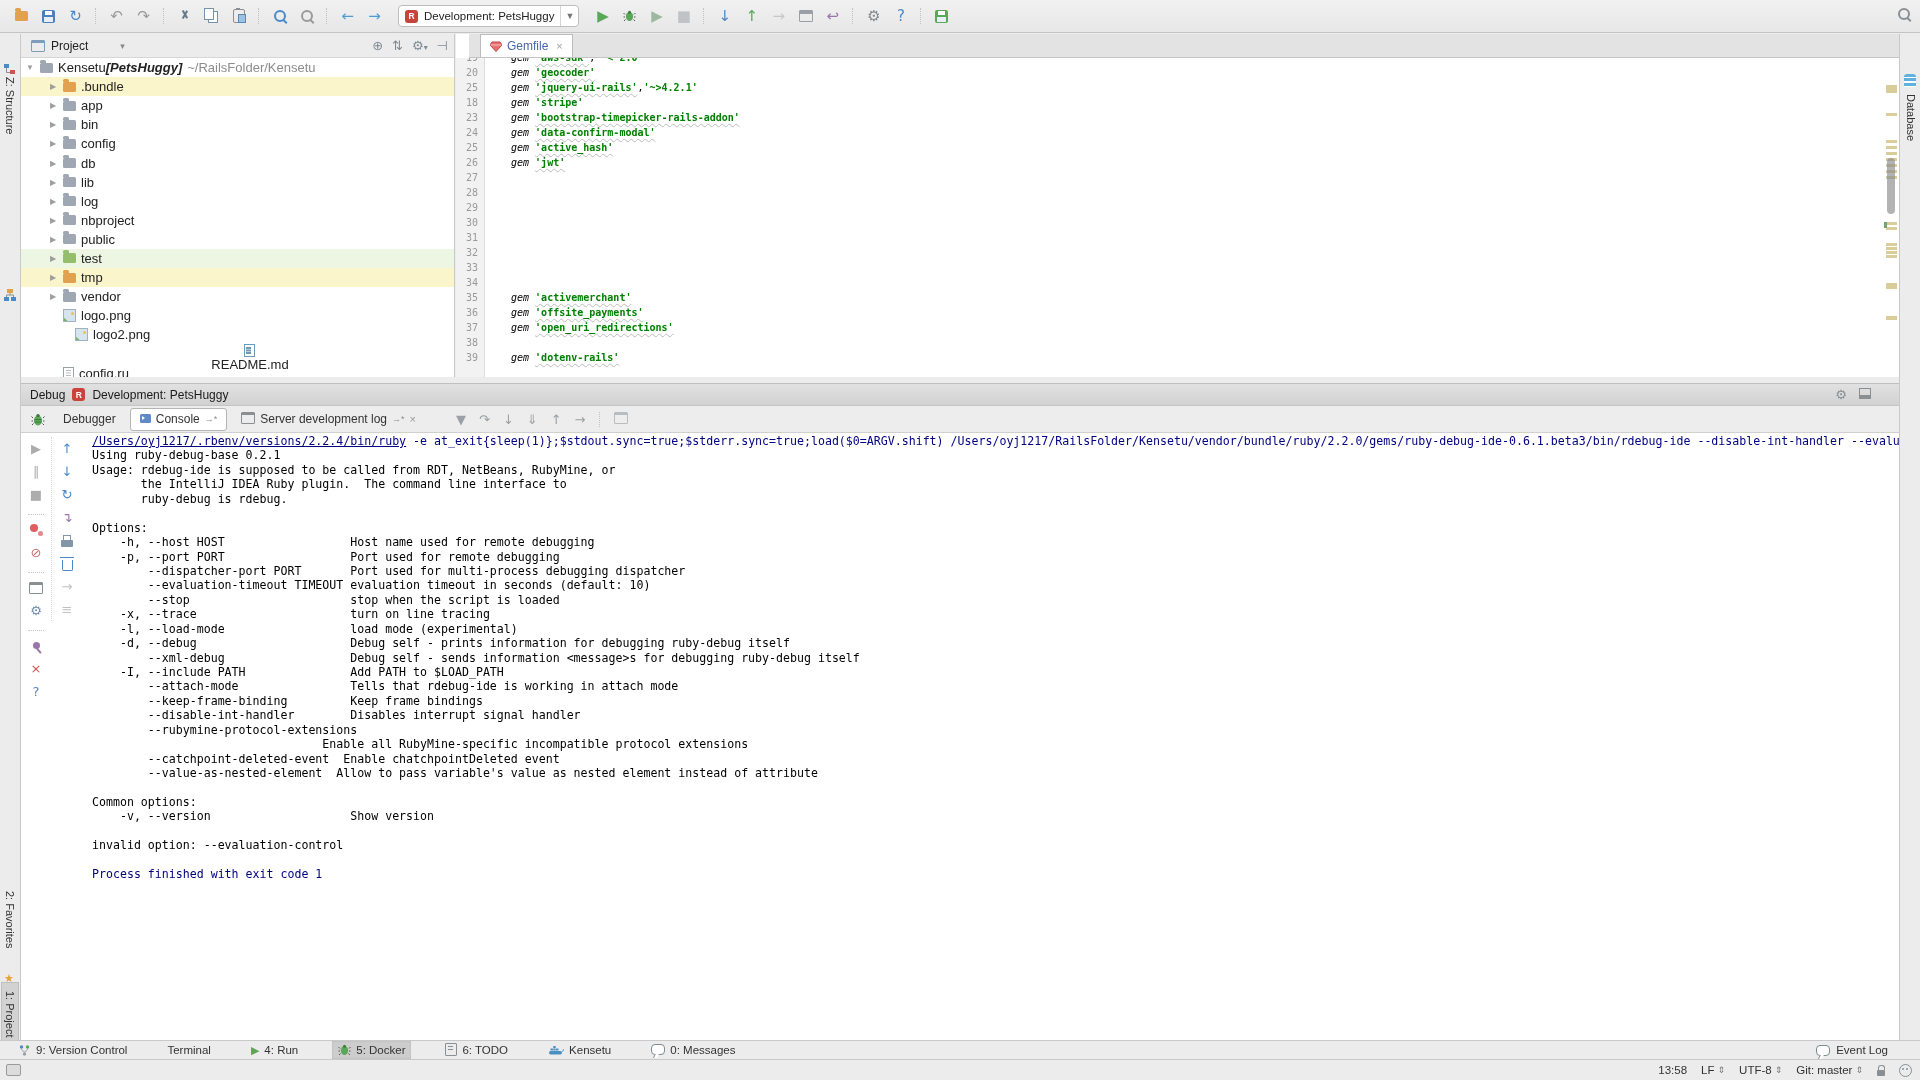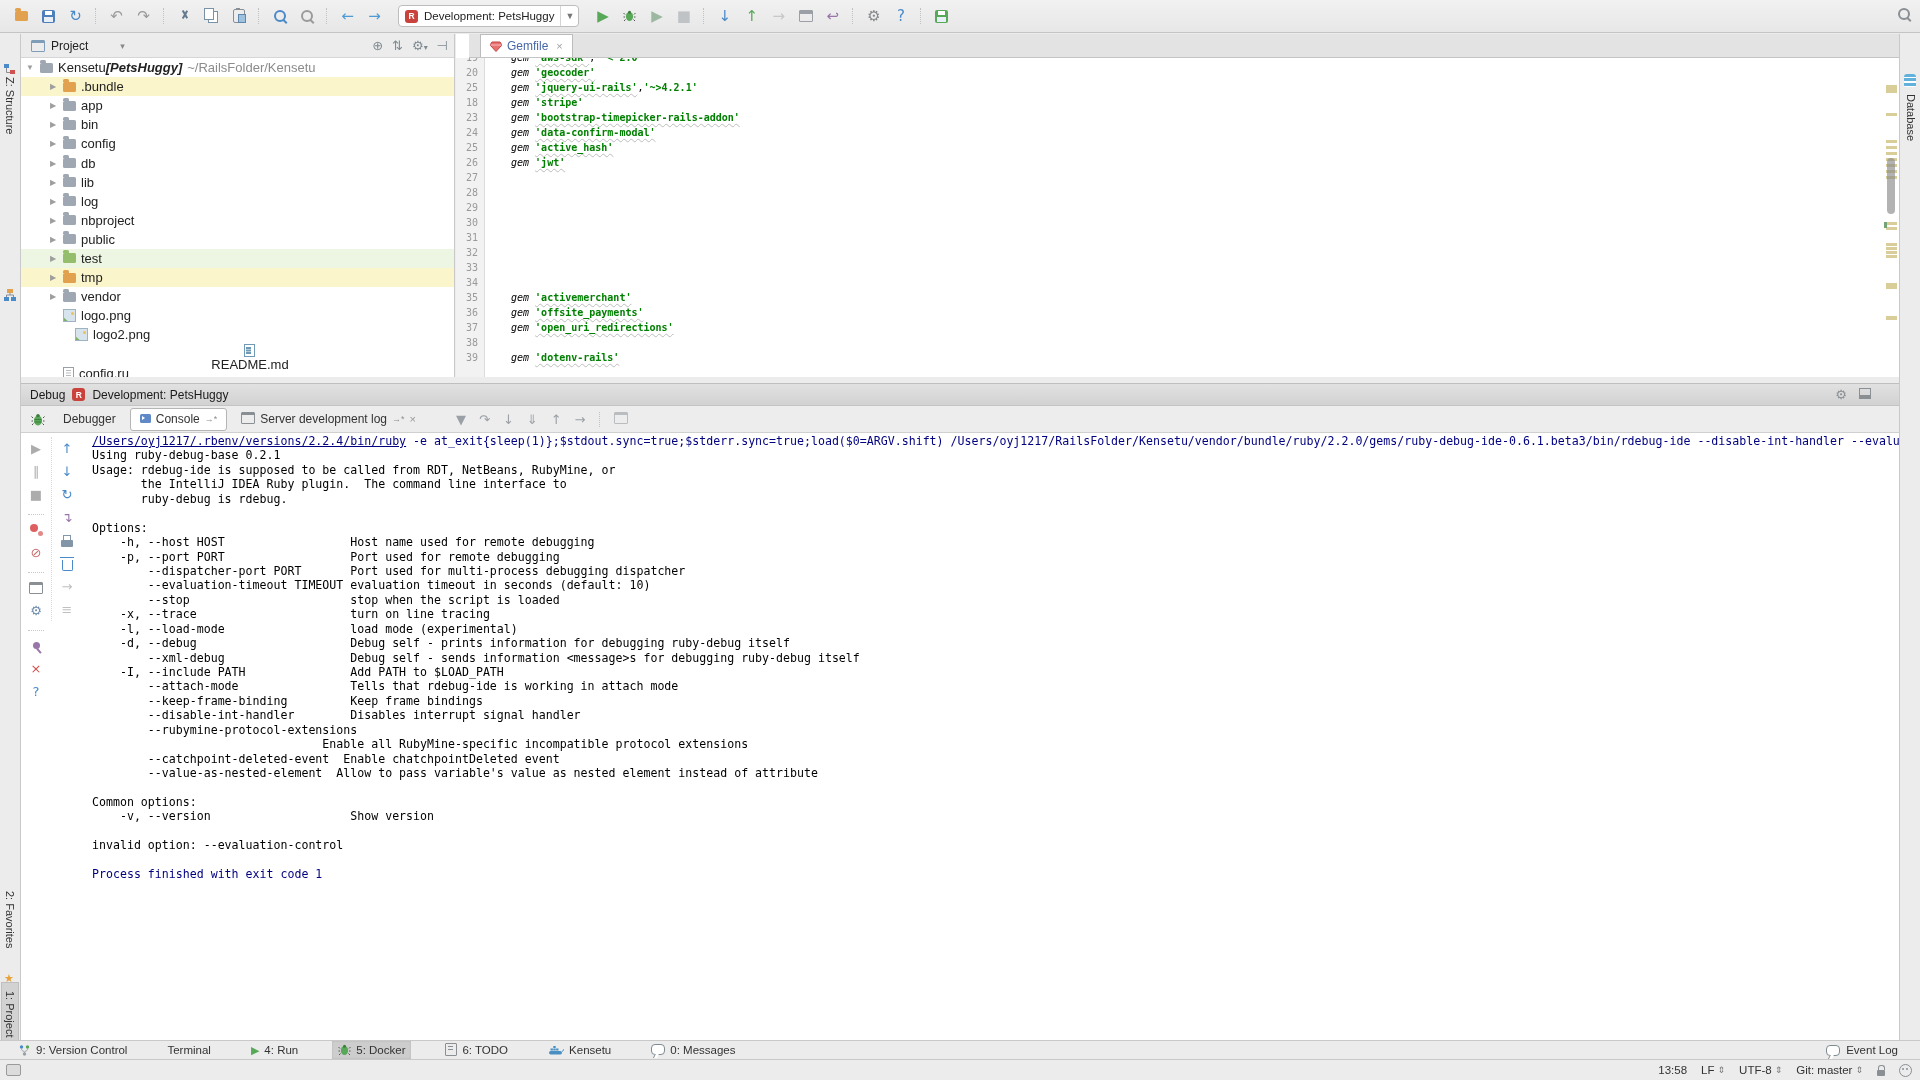--- a/index.html
+++ b/index.html
@@ -131,21 +131,21 @@
   #console{position:absolute;left:61px;top:0;right:0;bottom:0;margin:0;padding:2px 0 0 10px;overflow:hidden;
            font:11.6px/14.43px "DejaVu Sans Mono",monospace;color:#000;white-space:pre;}
   #console .lnk{color:#000080;text-decoration:underline;}
   #console .navy{color:#000080;}
   
   #bbar{position:absolute;left:0;top:1040px;width:1920px;height:19px;background:#ECECEC;border-top:1px solid #C9C9C9;
         display:flex;align-items:center;box-sizing:border-box;font-size:11.5px;color:#333;}
   #bitems{display:flex;align-items:center;gap:28px;padding-left:12px;}
   .bitem{display:flex;align-items:center;gap:5px;height:18px;padding:0 6px;cursor:default;}
   .bitem.active{background:#CDCDCD;box-shadow:inset 0 0 2px #AFAFAF;}
-  #eventlog{position:absolute;right:22px;display:flex;align-items:center;gap:6px;}
+  #eventlog{position:absolute;right:32px;display:flex;align-items:center;gap:6px;}
   #sbar{position:absolute;left:0;top:1059px;width:1920px;height:21px;background:#ECECEC;border-top:1px solid #C9C9C9;
         box-sizing:border-box;font-size:11.5px;color:#333;display:flex;align-items:center;}
   #sbar .sh-mon{margin-left:6px;}
   #sright{position:absolute;right:8px;display:flex;align-items:center;gap:14px;}
   .schip{display:flex;align-items:center;gap:3px;}
   .updown{font-size:9px;color:#777;font-family:"DejaVu Sans",sans-serif;}
   svg{display:block;}
 </style>
 </head>
 <body>

